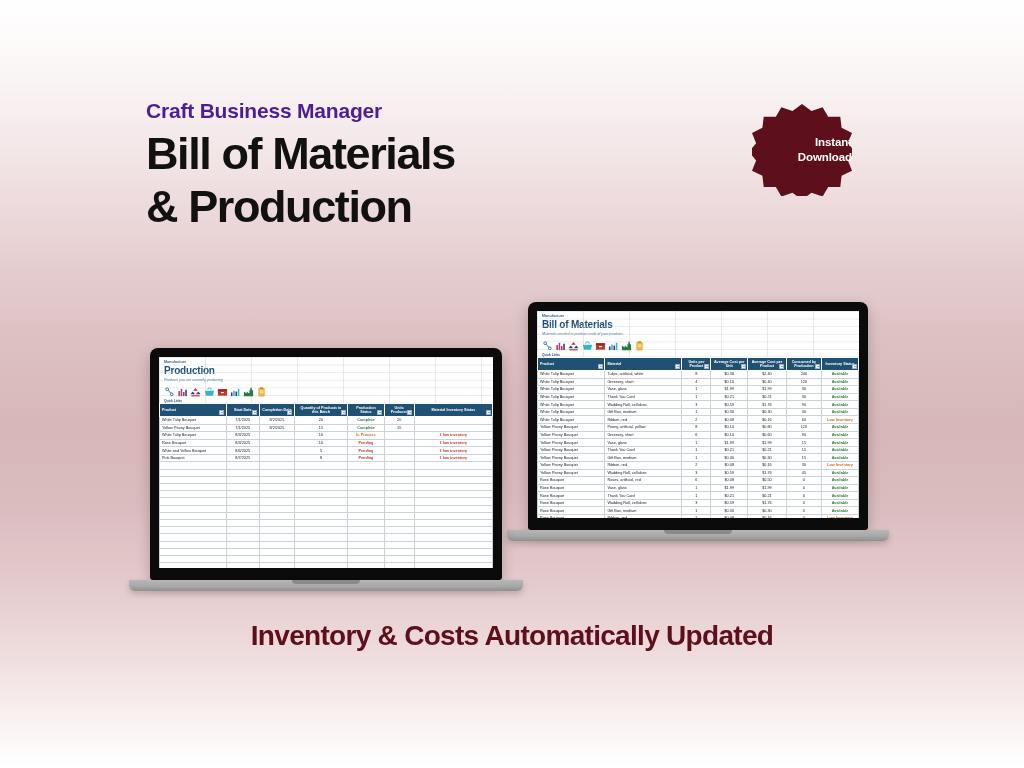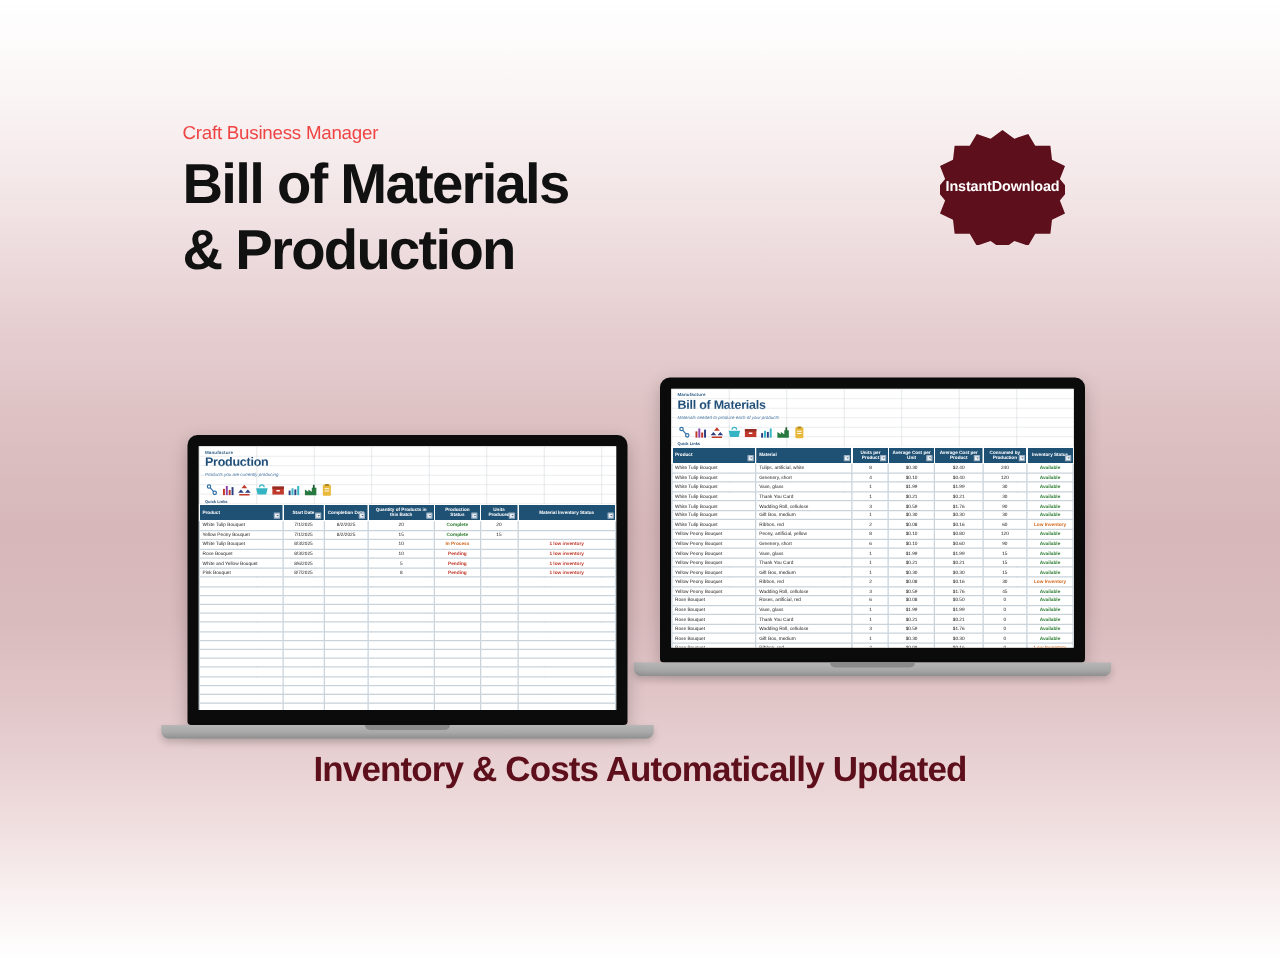--- a/index.html
+++ b/index.html
@@ -30,23 +30,23 @@
   }
 
   
   .headline-block {
     position: absolute;
     left: 146px;
     top: 98px;
     width: 560px;
   }
   .eyebrow {
-    font-size: 15px;
-    font-weight: normal;
-    color: #ef4444;
+    font-size: 21px;
+    font-weight: bold;
+    color: #4c1d95;
     letter-spacing: -0.2px;
     line-height: 1.2;
   }
   .title-main {
     font-size: 45px;
     font-weight: bold;
     color: #111111;
     line-height: 1.18;
     letter-spacing: -1.4px;
     margin-top: 4px;
@@ -100,21 +100,22 @@
       100% 72.6%, 89.6% 78.1%, 88.3% 90.2%, 76.2% 90.2%, 70.6% 100.6%,
       59.5% 96.5%, 50% 104%, 40.5% 96.5%, 29.4% 100.6%, 23.8% 90.2%,
       11.7% 90.2%, 10.4% 78.1%, 0% 72.6%, 4.1% 61.4%, -3% 52%,
       4.1% 42.6%, 0% 31.4%, 10.4% 25.9%, 11.7% 13.8%, 23.8% 13.8%,
       29.4% 3.4%, 40.5% 7.5%);
   }
   .badge-text {
     position: absolute;
     inset: 0;
     display: flex;
-    align-items: center;
+    flex-direction: column;
+    align-items: flex-end;
     justify-content: center;
     color: #ffffff;
     font-size: 11.5px;
     font-weight: bold;
     line-height: 1.28;
     letter-spacing: -0.1px;
     text-align: center;
   }
 
   
@@ -283,20 +284,21 @@
     left: 0;
     right: 0;
     top: 600px;
     text-align: center;
   }
   .footer-head {
     font-size: 28px;
     font-weight: bold;
     color: #5d0f1b;
     letter-spacing: -0.7px;
+    margin-top: 20px;
   }
   .footer-sub {
     margin-top: 7px;
     font-size: 15.5px;
     font-weight: bold;
     color: #1c1c1c;
     line-height: 1.32;
     letter-spacing: -0.2px;
   }
 </style>

